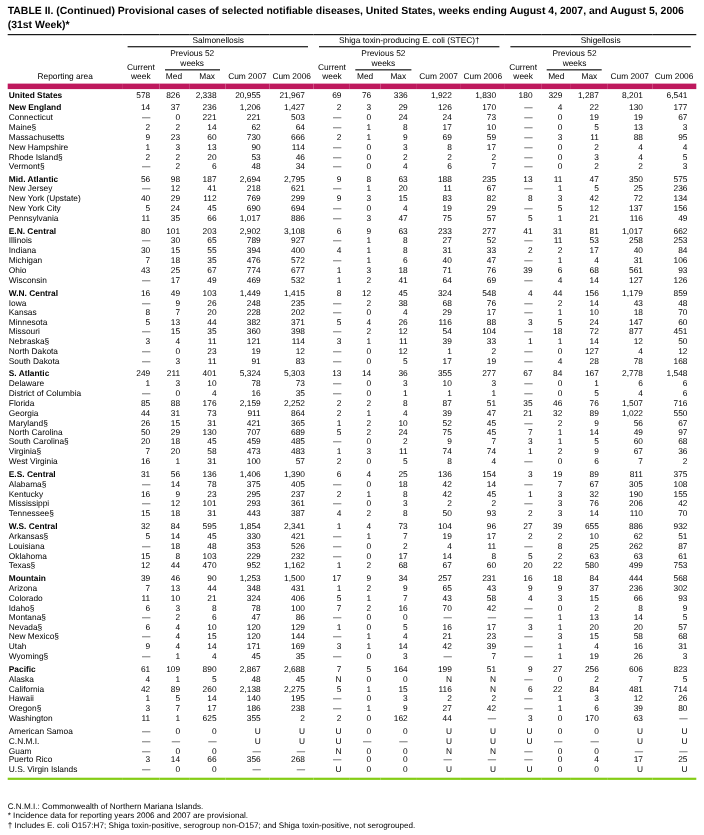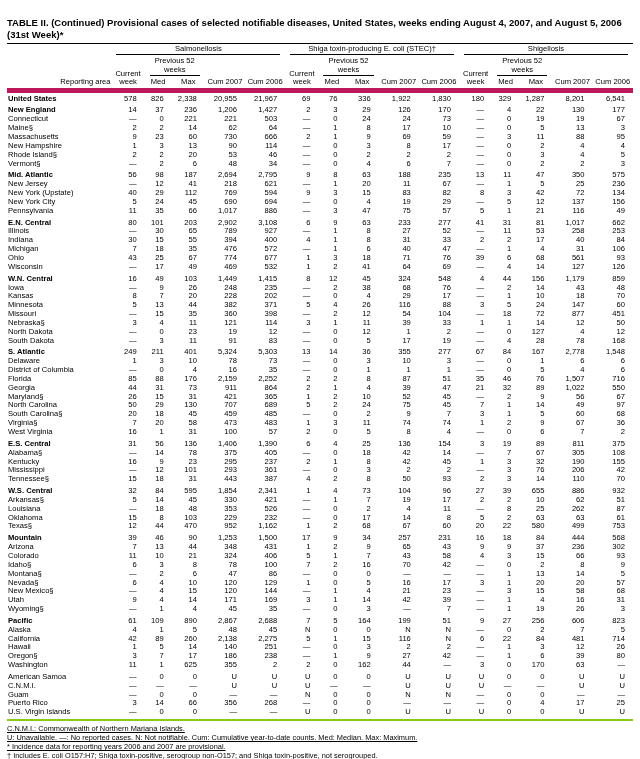--- a/index.html
+++ b/index.html
@@ -5,51 +5,51 @@
   * { box-sizing: border-box; }
   html, body { margin: 0; padding: 0; background: #fff; color: #000; }
   body {
     width: 640px; height: 759px;
     font-family: "Liberation Sans", sans-serif;
     overflow: hidden;
   }
   .page { padding: 4px 7px 2px; }
   .title {
     font-size: 9.5px; font-weight: 700; line-height: 11.5px;
-    margin: 13px 0 3px;
+    margin: 1px 0 3px;
   }
   table {
     width: 100%;
     border-collapse: collapse;
     table-layout: fixed;
     border-top: 1px solid #000;
   }
   thead th {
     font-size: 7.6px; font-weight: 400; line-height: 8.4px;
     text-align: center; vertical-align: bottom;
     padding: 1px 1px 1px;
   }
-  thead th.area-head { text-align: right; padding-left: 1px; }
+  thead th.area-head { text-align: center; padding-left: 1px; }
   .grule {
     display: block;
     border-bottom: 1px solid #000;
     padding-bottom: 1px;
     margin: 0 4px;
   }
   tbody tr:first-child td { border-top: 5px solid #be185d; padding-top: 2px; }
   tbody tr:last-child td { border-bottom: 2px solid #84cc16; padding-bottom: 2px; }
   tbody td {
     font-size: 7.6px; line-height: 8.85px;
     padding: 0; white-space: nowrap; overflow: hidden;
   }
   td.area { text-align: left; padding-left: 1px; }
   td.num { text-align: right; padding-right: 8px; }
   tr.bold td.area { font-weight: 700; }
   tr.gap td { padding-top: 3px; }
-  .footnotes { margin-top: 3px; text-decoration: underline; }
+  .footnotes { margin-top: 19px; }
   .fn { font-size: 7.4px; line-height: 9px; }
 </style>
 </head>
 <body>
 
 <div class="page">
   <div class="title">TABLE II. (Continued) Provisional cases of selected notifiable diseases, United States, weeks ending August 4, 2007, and August 5, 2006 (31st Week)*</div>
 
   <table>
     <colgroup>
@@ -292,21 +292,21 @@
           <td class="num">5</td>
           <td class="num">25</td>
           <td class="num">236</td>
         </tr>
         <tr>
           <td class="area">New York (Upstate)</td>
           <td class="num">40</td>
           <td class="num">29</td>
           <td class="num">112</td>
           <td class="num">769</td>
-          <td class="num">594</td>
+          <td class="num">299</td>
           <td class="num">9</td>
           <td class="num">3</td>
           <td class="num">15</td>
           <td class="num">83</td>
           <td class="num">82</td>
           <td class="num">8</td>
           <td class="num">3</td>
           <td class="num">42</td>
           <td class="num">72</td>
           <td class="num">134</td>
@@ -1174,21 +1174,21 @@
           <td class="num">84</td>
           <td class="num">481</td>
           <td class="num">714</td>
         </tr>
         <tr>
           <td class="area">Hawaii</td>
           <td class="num">1</td>
           <td class="num">5</td>
           <td class="num">14</td>
           <td class="num">140</td>
-          <td class="num">251</td>
+          <td class="num">195</td>
           <td class="num">—</td>
           <td class="num">0</td>
           <td class="num">3</td>
           <td class="num">2</td>
           <td class="num">2</td>
           <td class="num">—</td>
           <td class="num">1</td>
           <td class="num">3</td>
           <td class="num">12</td>
           <td class="num">26</td>
@@ -1317,17 +1317,16 @@
           <td class="num">0</td>
           <td class="num">0</td>
           <td class="num">U</td>
           <td class="num">U</td>
         </tr>
       </tbody>
   </table>
 
   <div class="footnotes">
     <div class="fn">C.N.M.I.: Commonwealth of Northern Mariana Islands.</div>
-    <div class="fn">U: Unavailable.    —: No reported cases.    N: Not notifiable.    Cum: Cumulative year-to-date counts.    Med: Median.    Max: Maximum.</div>
     <div class="fn">* Incidence data for reporting years 2006 and 2007 are provisional.</div>
     <div class="fn">† Includes E. coli O157:H7; Shiga toxin-positive, serogroup non-O157; and Shiga toxin-positive, not serogrouped.</div>
   </div>
 </div>
 
 </body></html>

